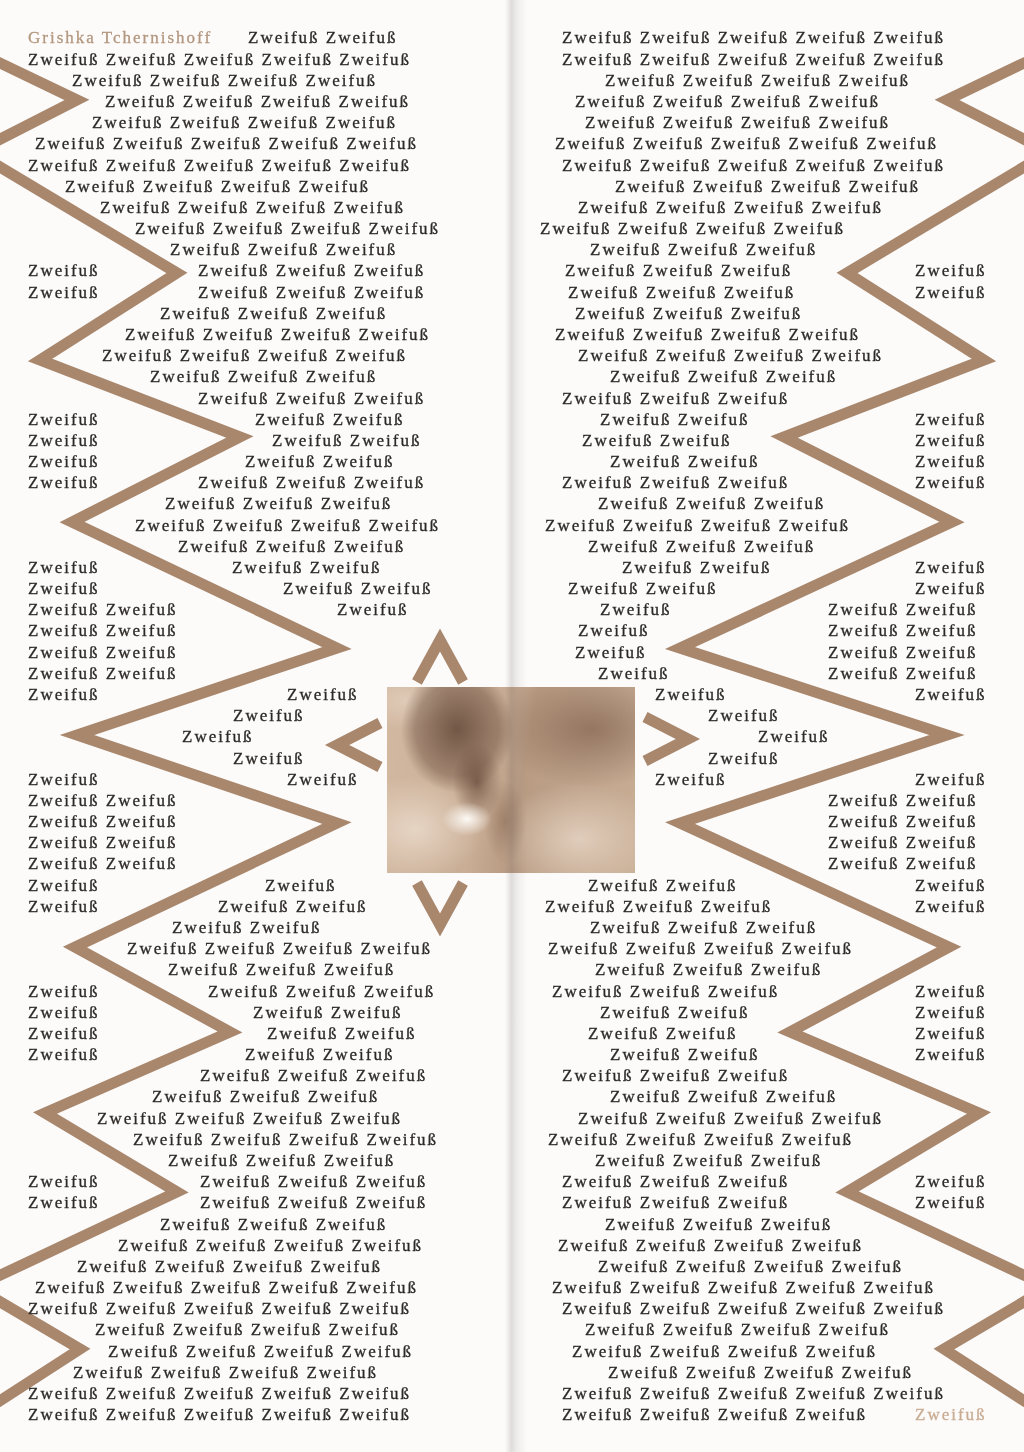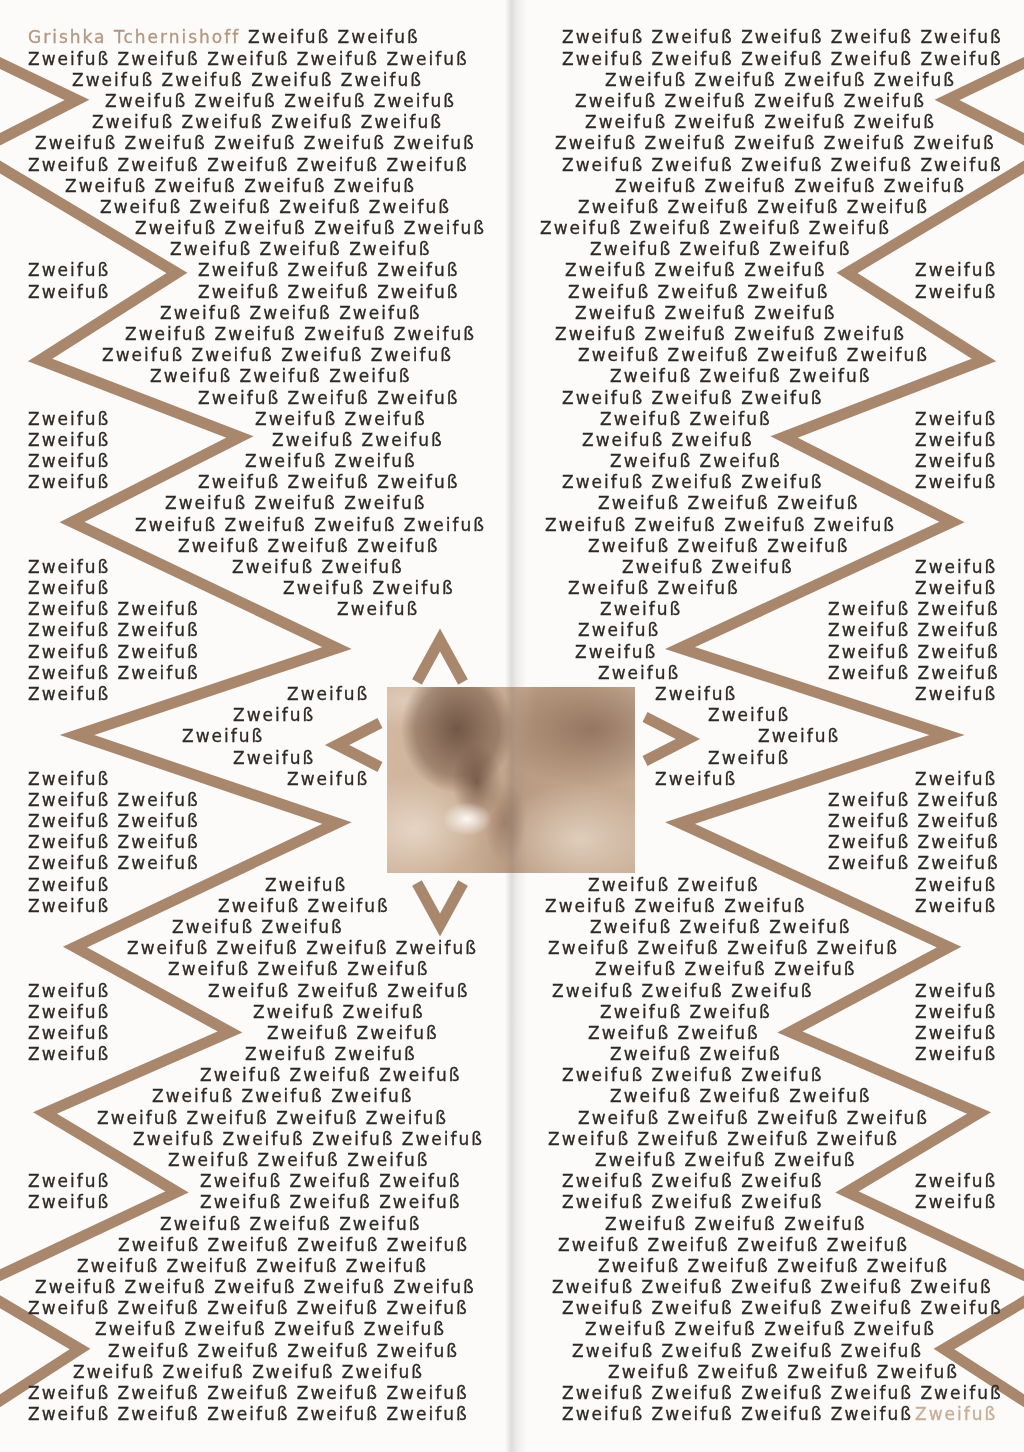--- a/index.html
+++ b/index.html
@@ -31,21 +31,21 @@
   #text-layer{position:absolute;left:0;top:0;width:1024px;height:1452px;z-index:4;}
   .seg{
     position:absolute;white-space:pre;
     font-size:17px;line-height:21px;letter-spacing:2px;
     -webkit-text-stroke:0.3px currentColor;
   }
 </style>
 </head>
 <body>
 
-<div id="canvas" style="background: rgb(252, 251, 250);">
+<div id="canvas" style="background: rgb(252, 251, 250); font-family: Liberation Serif, serif;">
 
   <svg id="zz-svg" width="1024" height="1452" viewBox="0 0 1024 1452">
     <polyline class="zz" points="-25,51 77,100 -25,152 177,273 40,360 240,437 72,522 337,648 77,735 337,823 75,947 230,1032 45,1113 177,1192 -25,1287 80,1349 -25,1417" stroke="#a9876d"></polyline>
     <polyline class="zz" points="1049,51 947,100 1049,152 847,273 984,360 784,437 952,522 680,648 947,735 680,823 949,947 790,1032 979,1113 847,1192 1049,1287 944,1349 1049,1417" stroke="#a9876d"></polyline>
     <polyline class="zz" points="417,682 440,640 463,682" stroke="#a9876d"></polyline>
     <polyline class="zz" points="380,723 337,745 380,767" stroke="#a9876d"></polyline>
     <polyline class="zz" points="417,883 440,925 463,883" stroke="#a9876d"></polyline>
     <polyline class="zz" points="645,717 688,739 645,761" stroke="#a9876d"></polyline>
   </svg>
 

